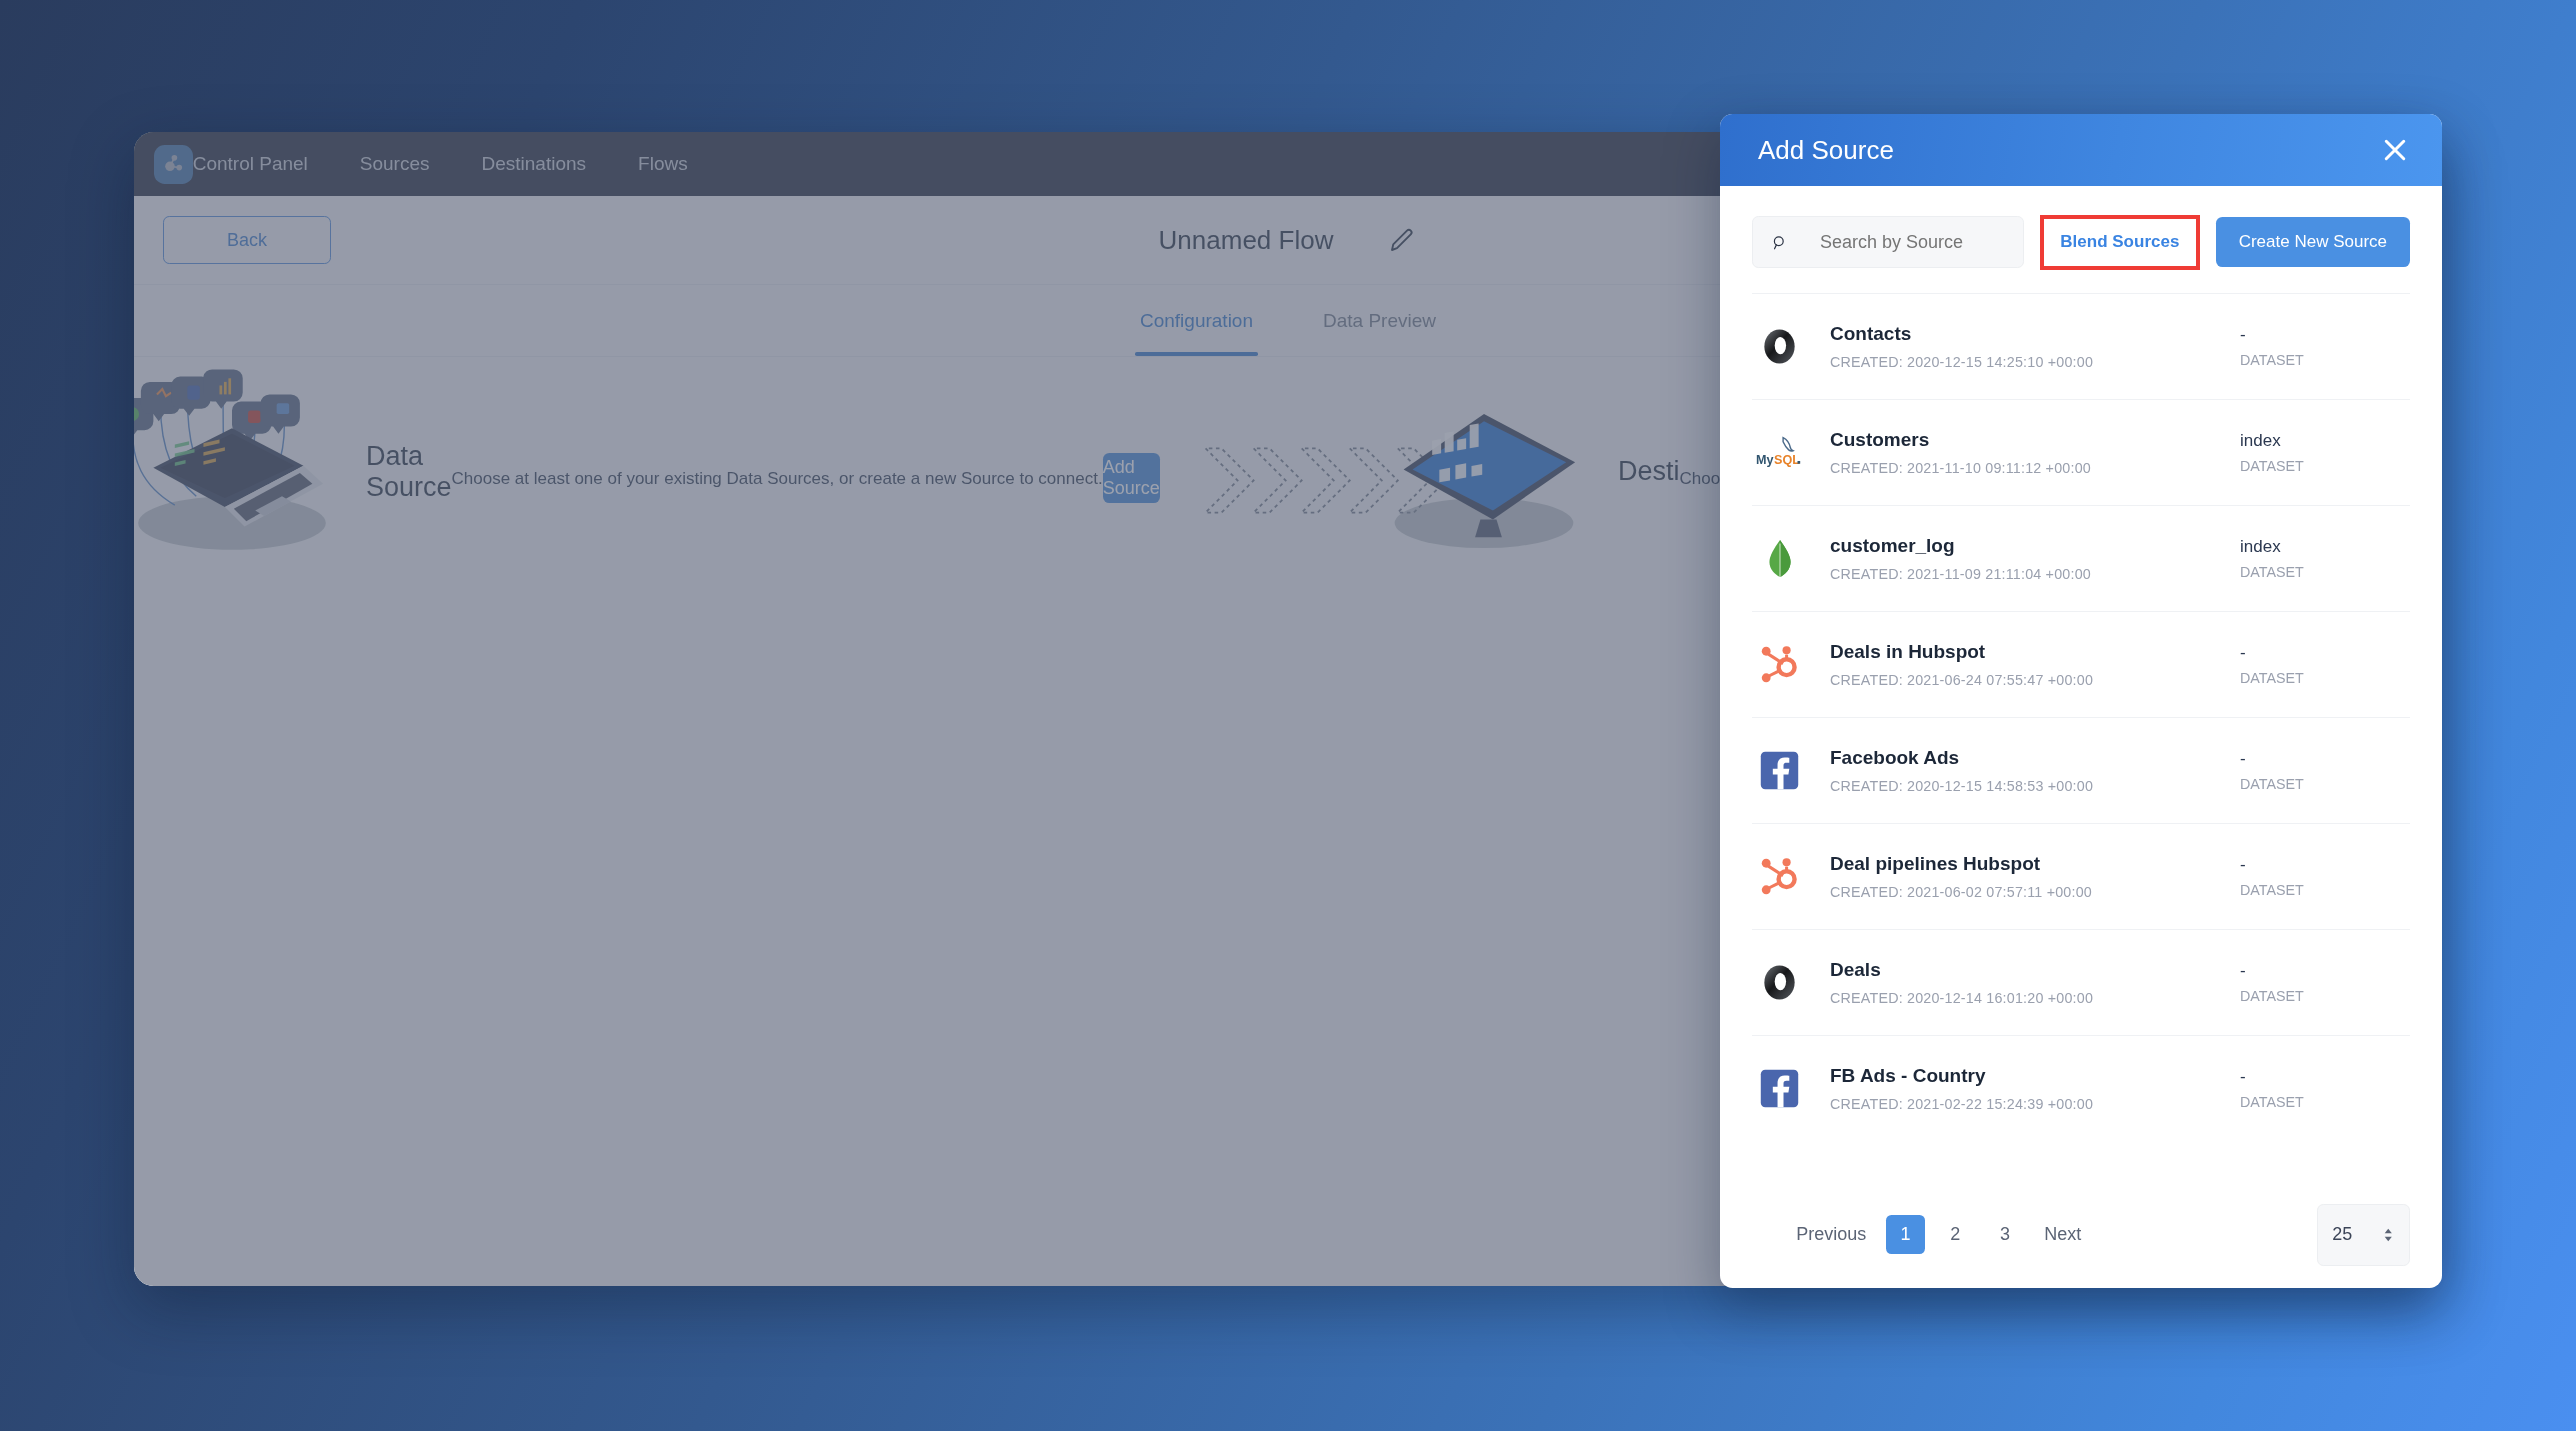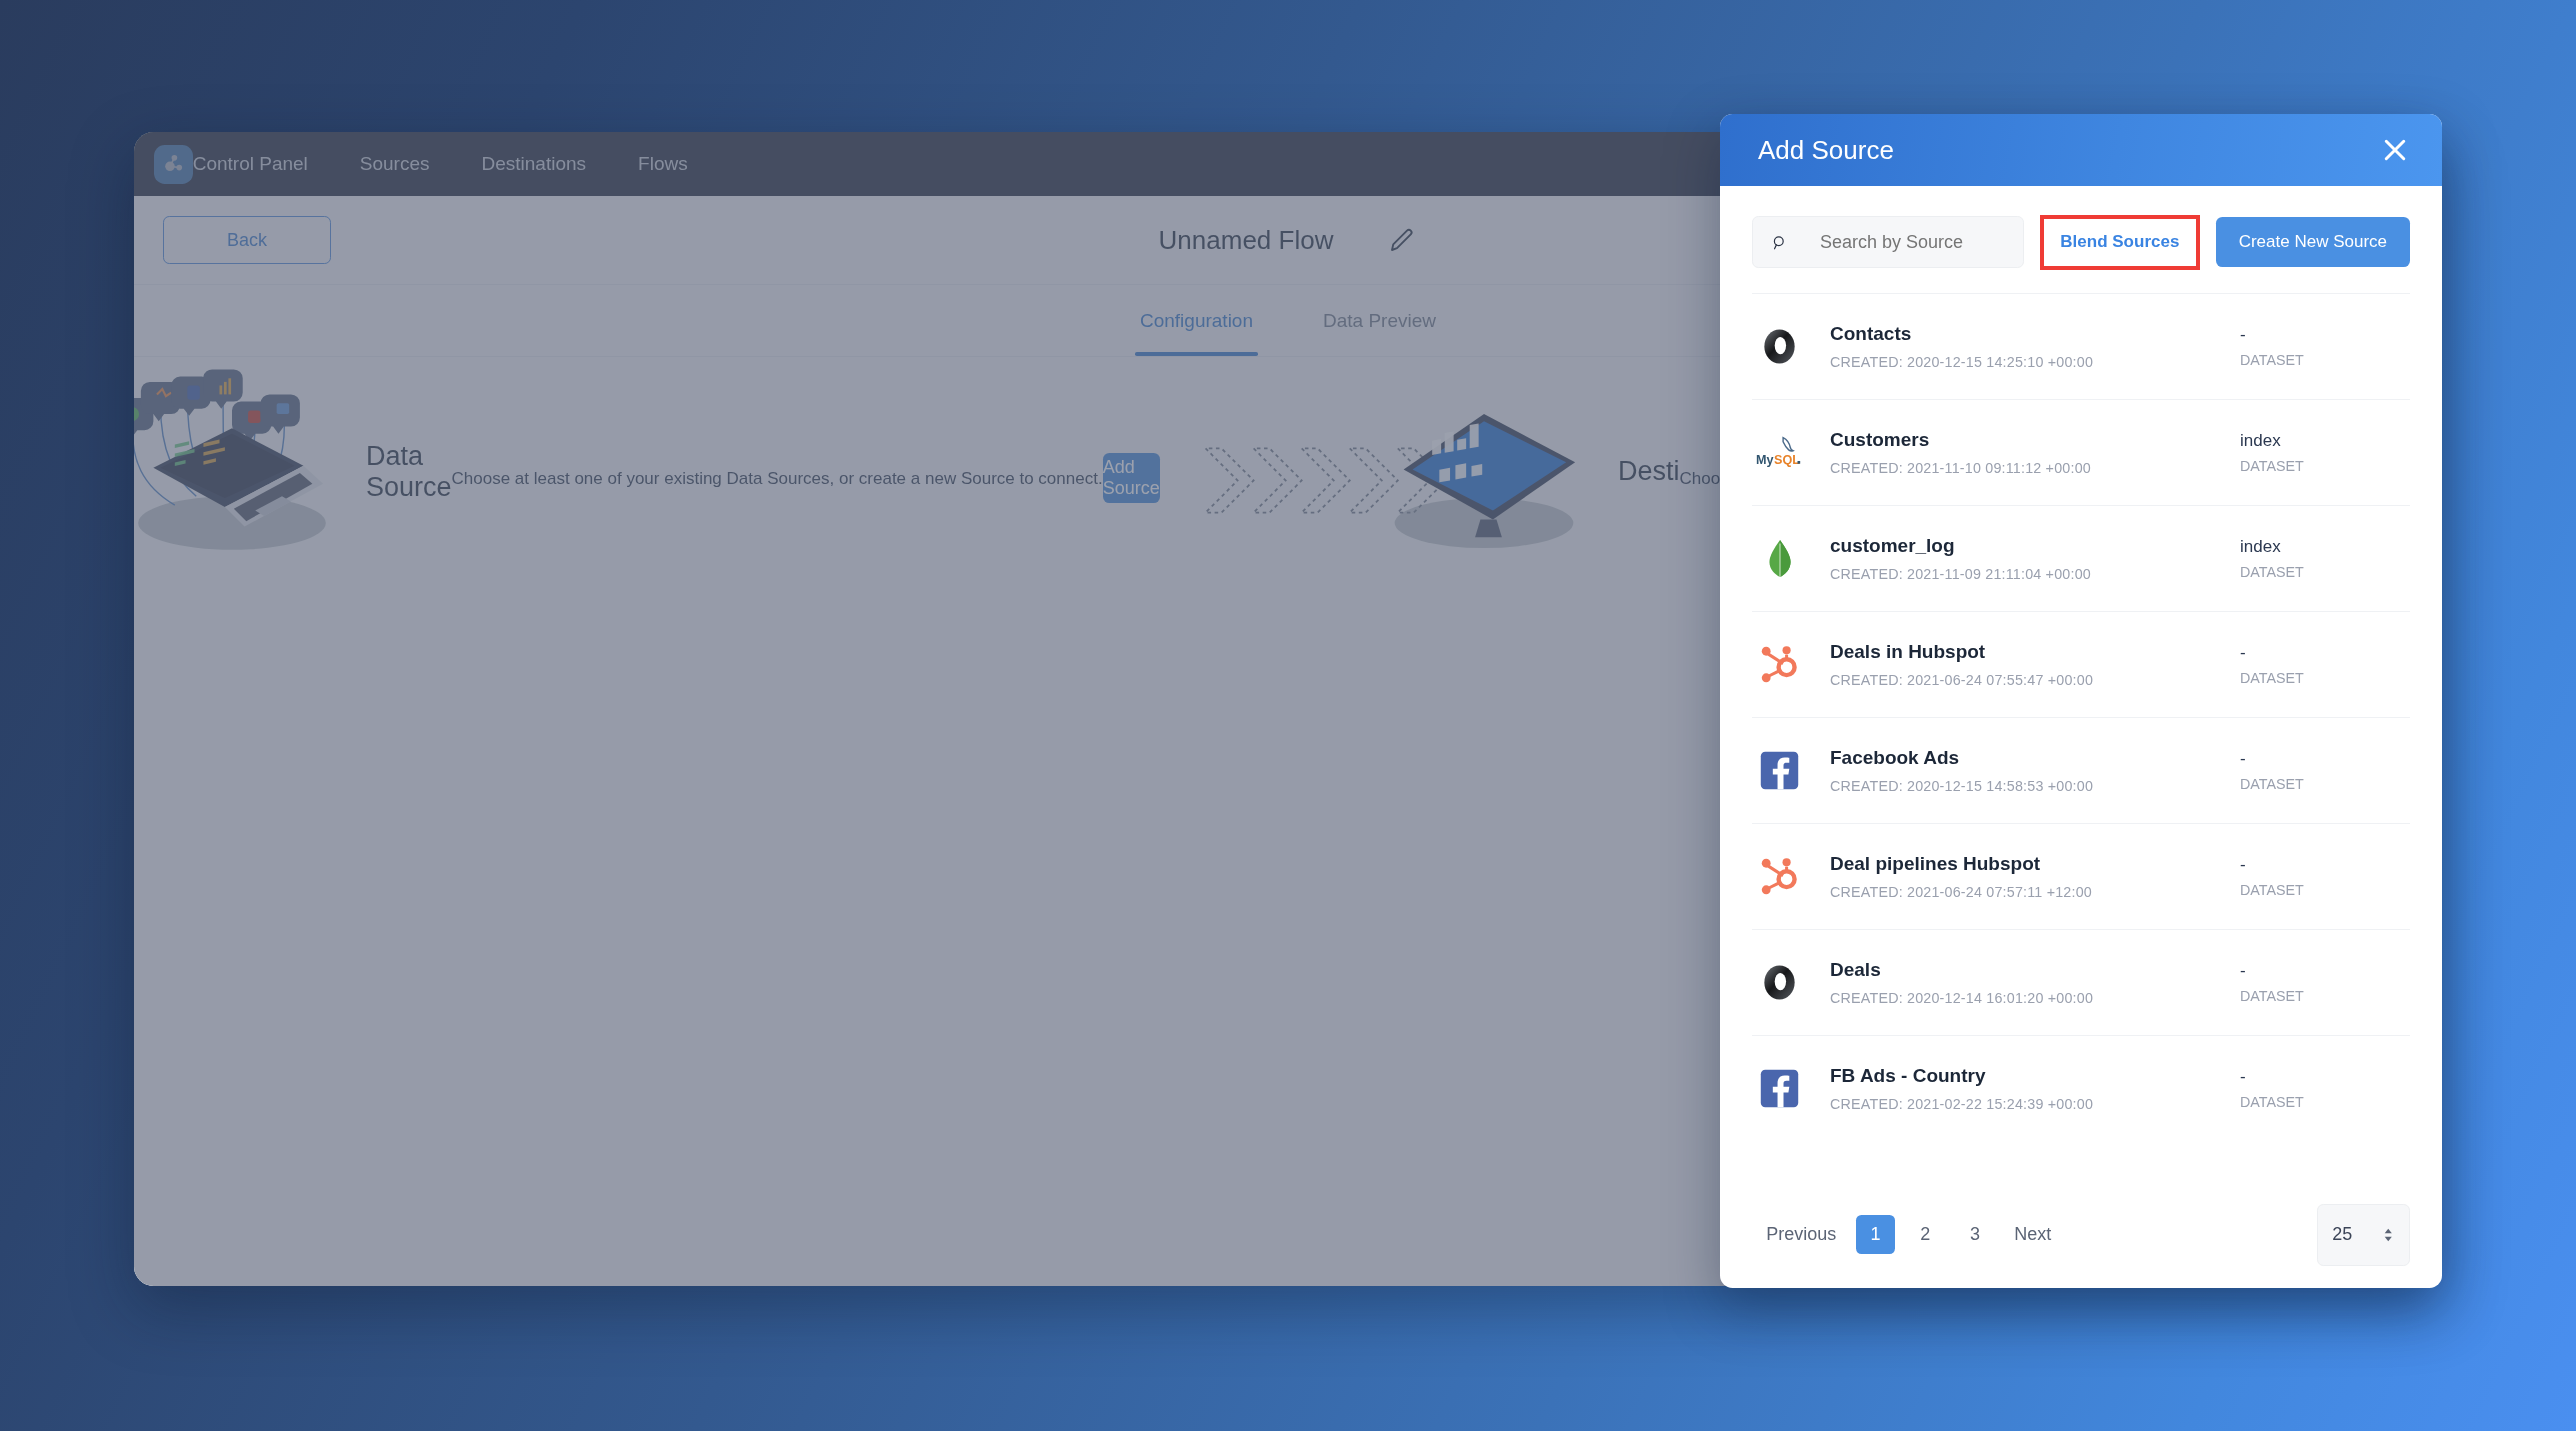--- a/index.html
+++ b/index.html
@@ -193,20 +193,21 @@
   .row-created { font-size: 14.3px; color: #9aa0ae; margin-top: 9px; letter-spacing: 0.2px; }
   .row-meta { width: 170px; flex: 0 0 170px; }
   .row-meta-top { font-size: 17px; color: #2b3purple; }
   .row-meta-top { font-size: 17px; color: #2b3850; }
   .row-meta-bot { font-size: 14.3px; color: #9aa0ae; margin-top: 7.2px; }
 
   #pagination {
     flex: 0 0 auto; height: 107px;
     display: flex; align-items: center;
     padding: 0 32px;
+    margin-left: 30px;
   }
   .page-btn {
     font-size: 18px; color: #5b6475;
     padding: 0 14.3px; height: 39px;
     display: flex; align-items: center; justify-content: center;
     cursor: pointer;
   }
   .page-num {
     min-width: 39px; height: 39px; border-radius: 5.4px;
     display: flex; align-items: center; justify-content: center;
@@ -499,21 +500,21 @@
           </g>
           <g stroke="#f2795b" stroke-width="3.4" fill="none">
             <path d="M9 11 L26 22"></path>
             <path d="M30 12 L30 17"></path>
             <path d="M10 36 L22 30"></path>
           </g>
         </svg>
       </div>
       <div class="row-main">
         <div class="row-name">Deal pipelines Hubspot</div>
-        <div class="row-created">CREATED: 2021-06-24 07:57:11 +12:00</div>
+        <div class="row-created">CREATED: 2021-06-02 07:57:11 +00:00</div>
       </div>
       <div class="row-meta">
         <div class="row-meta-top">-</div>
         <div class="row-meta-bot">DATASET</div>
       </div>
     </div>
 
     <div class="source-row">
       <div class="row-icon">
         <svg width="41" height="41" viewBox="0 0 46 46">

